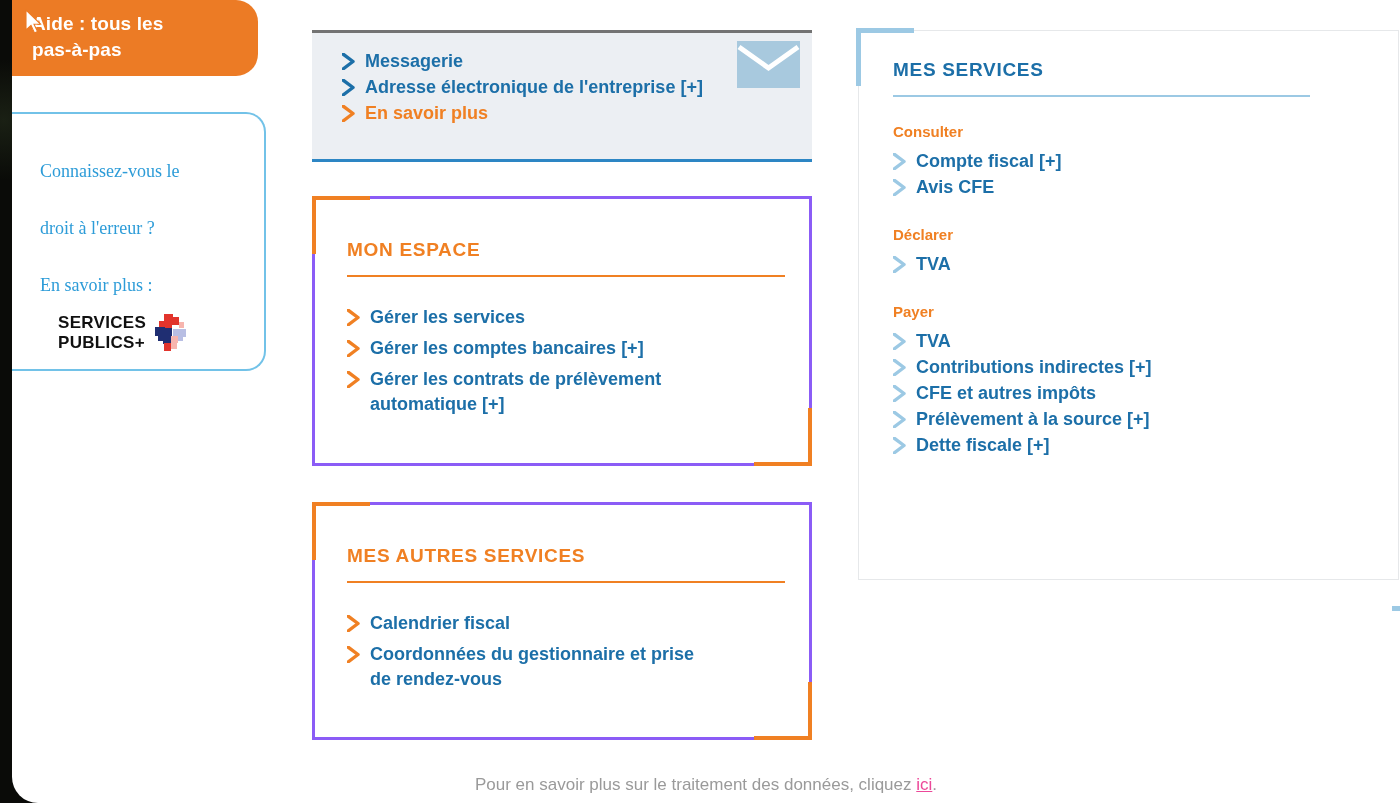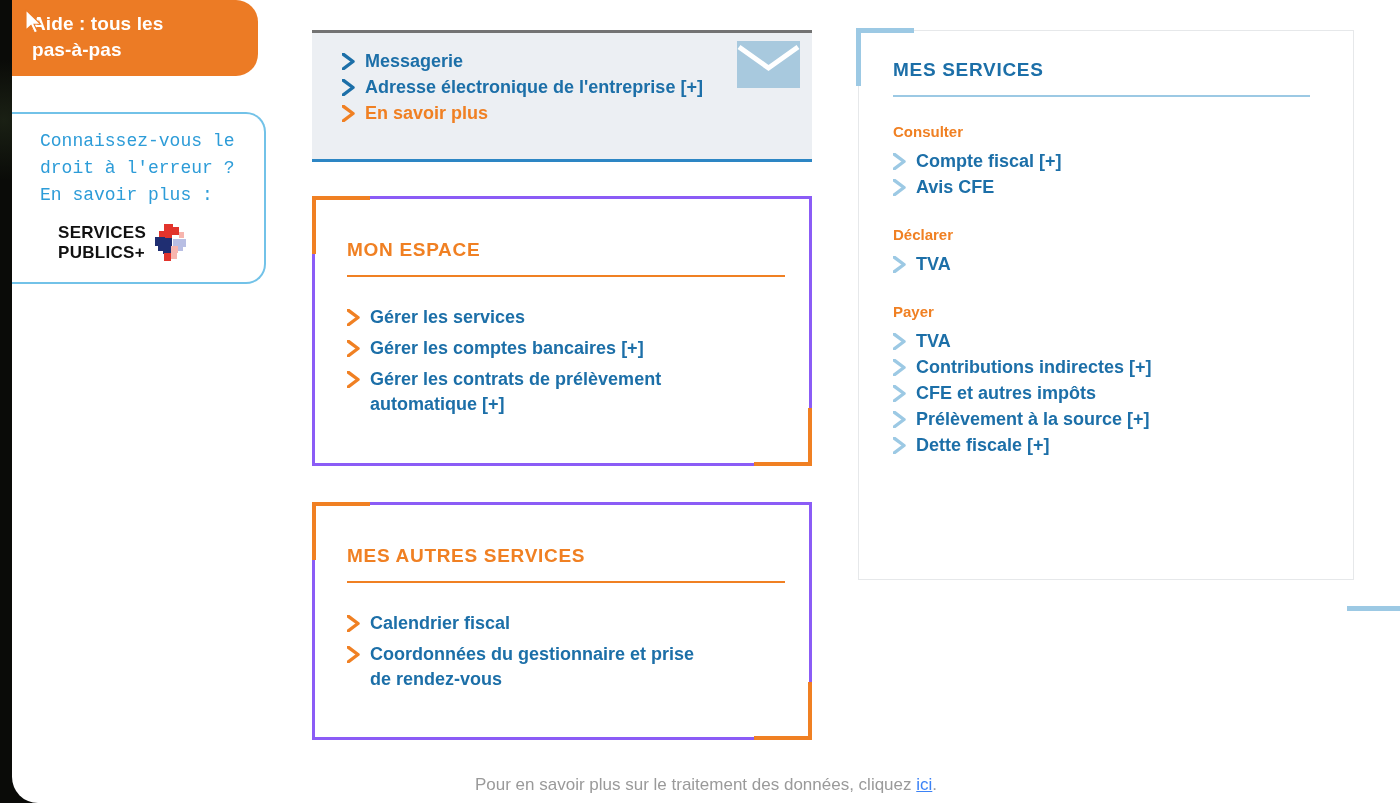--- a/index.html
+++ b/index.html
@@ -60,21 +60,22 @@
     border-left: none;
     border-top-right-radius: 20px;
     border-bottom-right-radius: 20px;
     background: #ffffff;
     padding: 14px 18px 16px 42px;
   }
   .droit-text {
     color: #2d9cd8;
     font-size: 18px;
     line-height: 27px;
-    font-family: Liberation Mono, monospace;
+    font-family: Liberation Serif, serif;
+    margin-top: 30px;
   }
   .sp-logo {
     display: flex;
     align-items: center;
     gap: 0;
     margin-top: 14px;
     padding-left: 18px;
   }
   .sp-words {
     font-size: 17px;
@@ -150,21 +151,21 @@
     line-height: 25px;
     color: #1c6fa8;
   }
   .lnk-label.orange { color: #f08023; }
   .lnk.tight { margin-bottom: 1px; }
 
   
   #right-col {
     position: absolute;
     left: 846px; top: 30px;
-    width: 496px;
+    width: 541px;
   }
   .svc-panel {
     position: relative;
     background: #ffffff;
     border: 1px solid #e6e8ea;
     padding: 28px 24px 38px 34px;
     min-height: 550px;
   }
   .svc-panel .br {
     position: absolute;
@@ -190,21 +191,21 @@
   }
 
   
   #footer {
     position: absolute;
     left: 0; right: 0; bottom: 8px;
     text-align: center;
     color: #9a9a9a;
     font-size: 17px;
   }
-  #footer .ici { text-decoration: underline; cursor: pointer; color: #3b82f6; }
+  #footer .ici { text-decoration: underline; cursor: pointer; color: #ec4899; }
 </style>
 </head>
 <body>
 
 <div id="desktop"></div>
 
 <div id="page">
 
   <div id="left-col">
 

